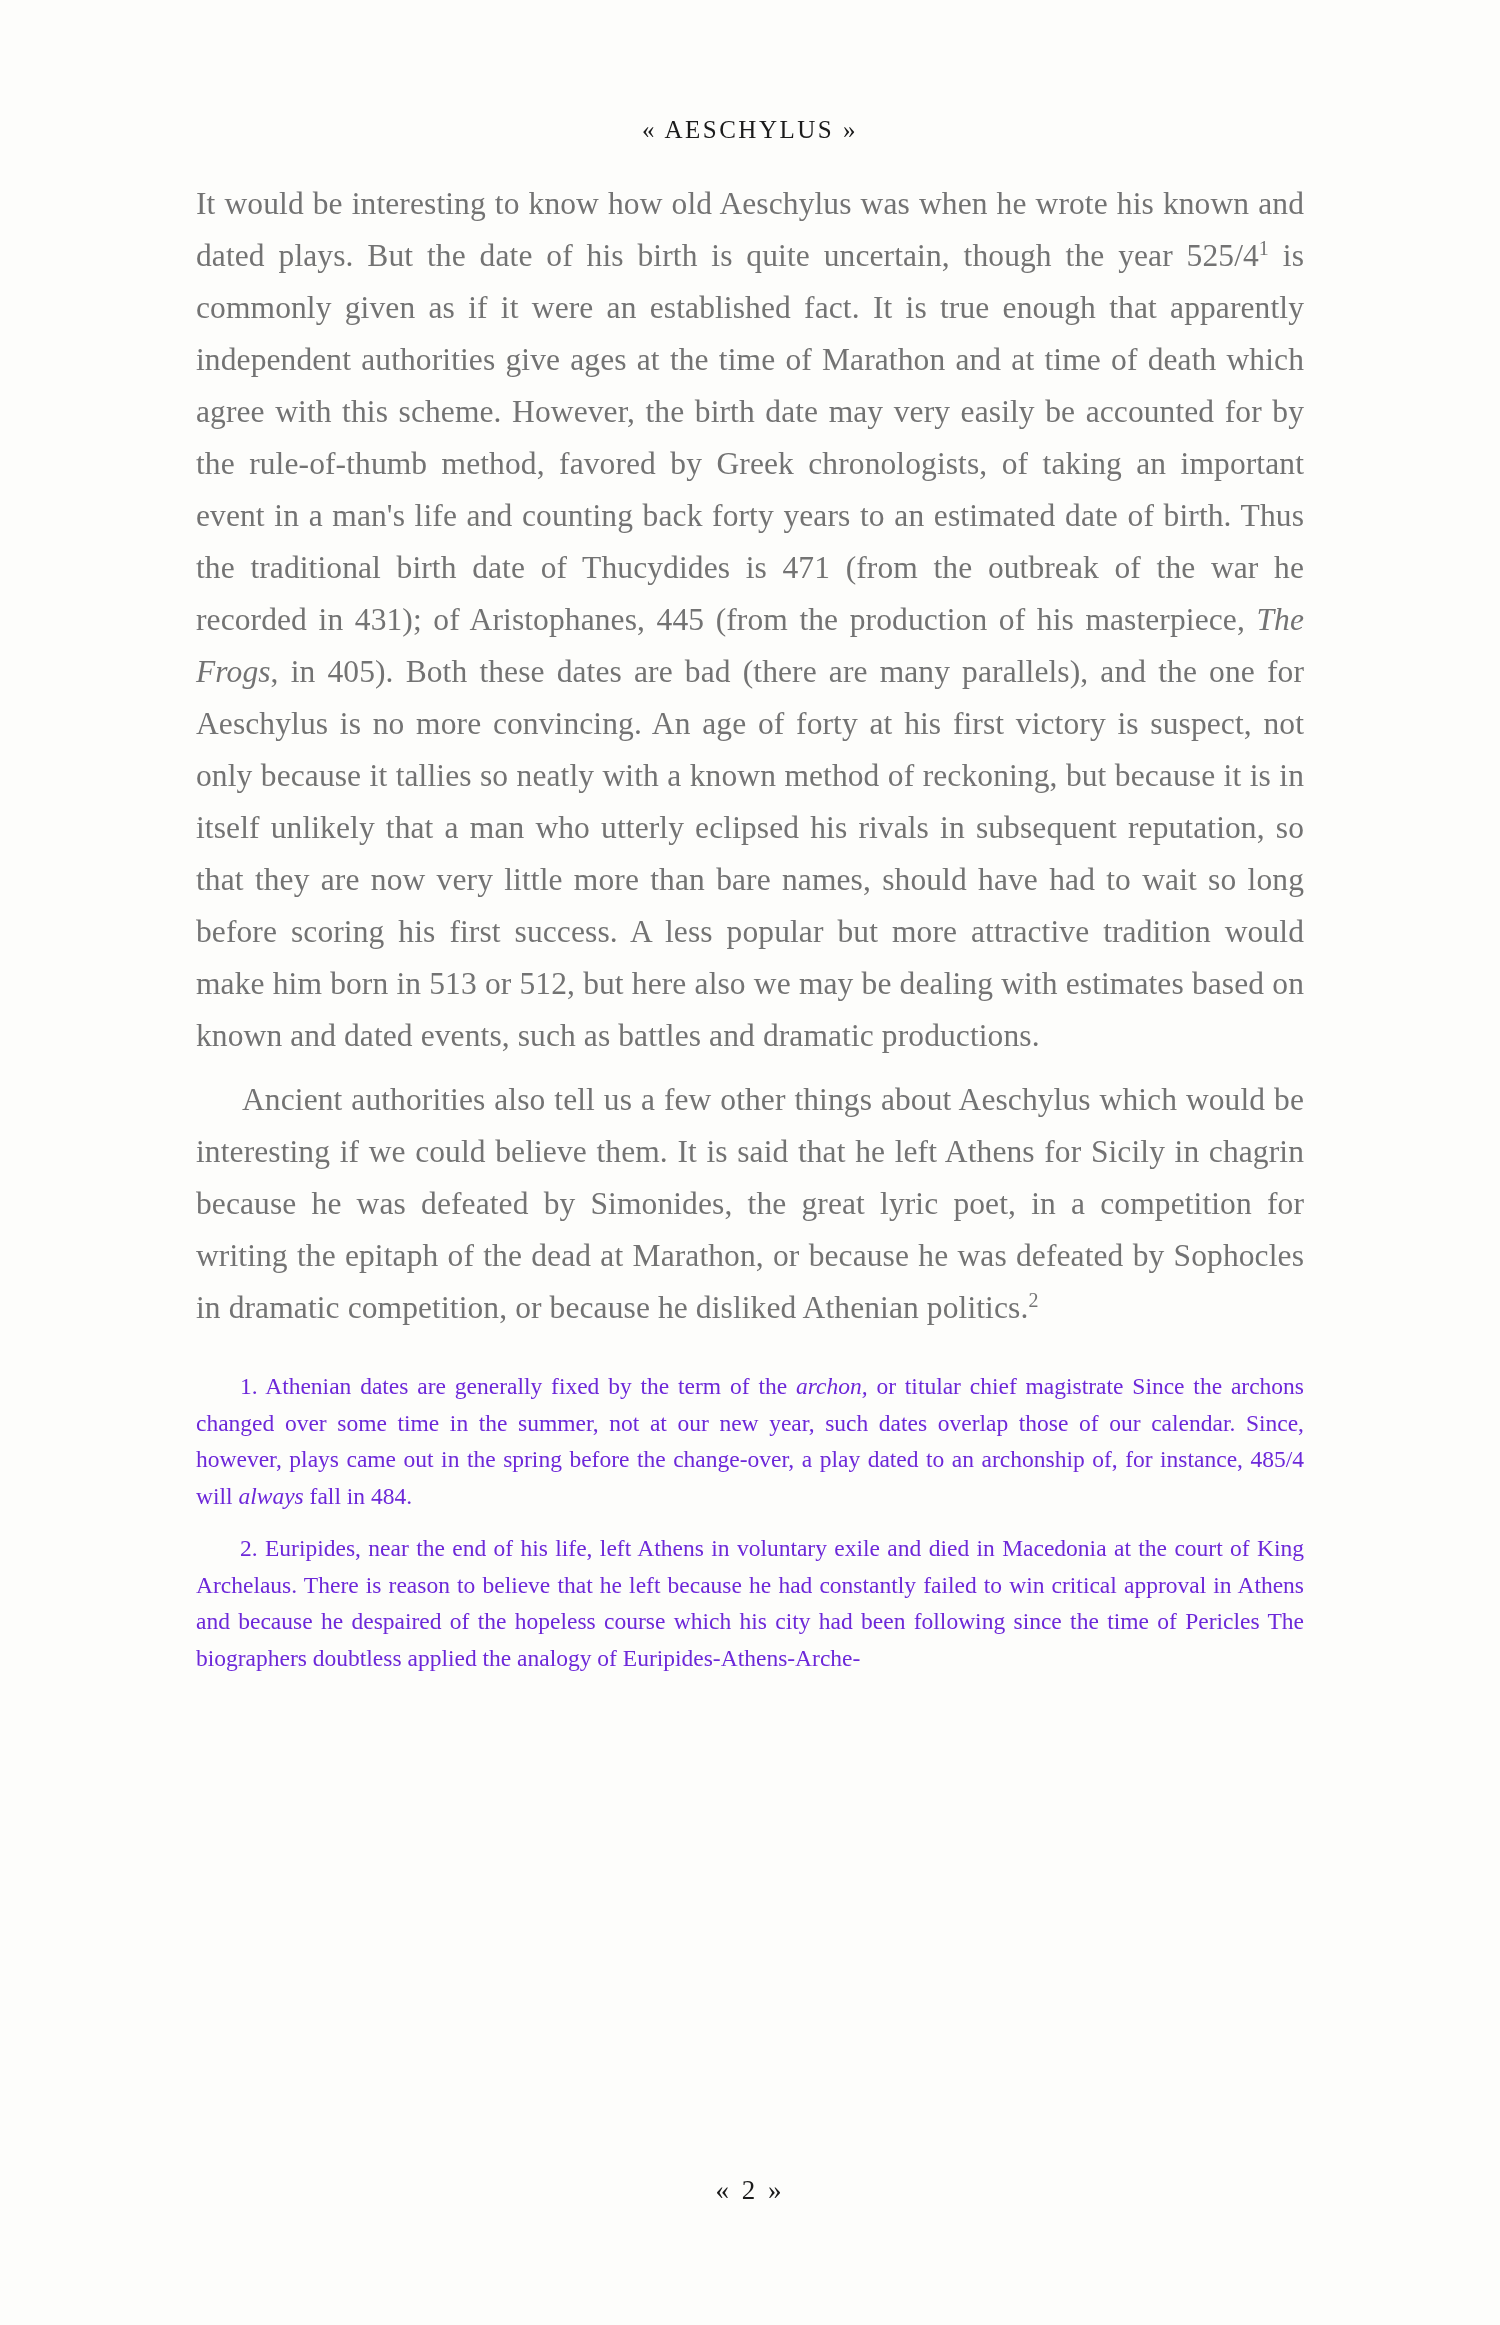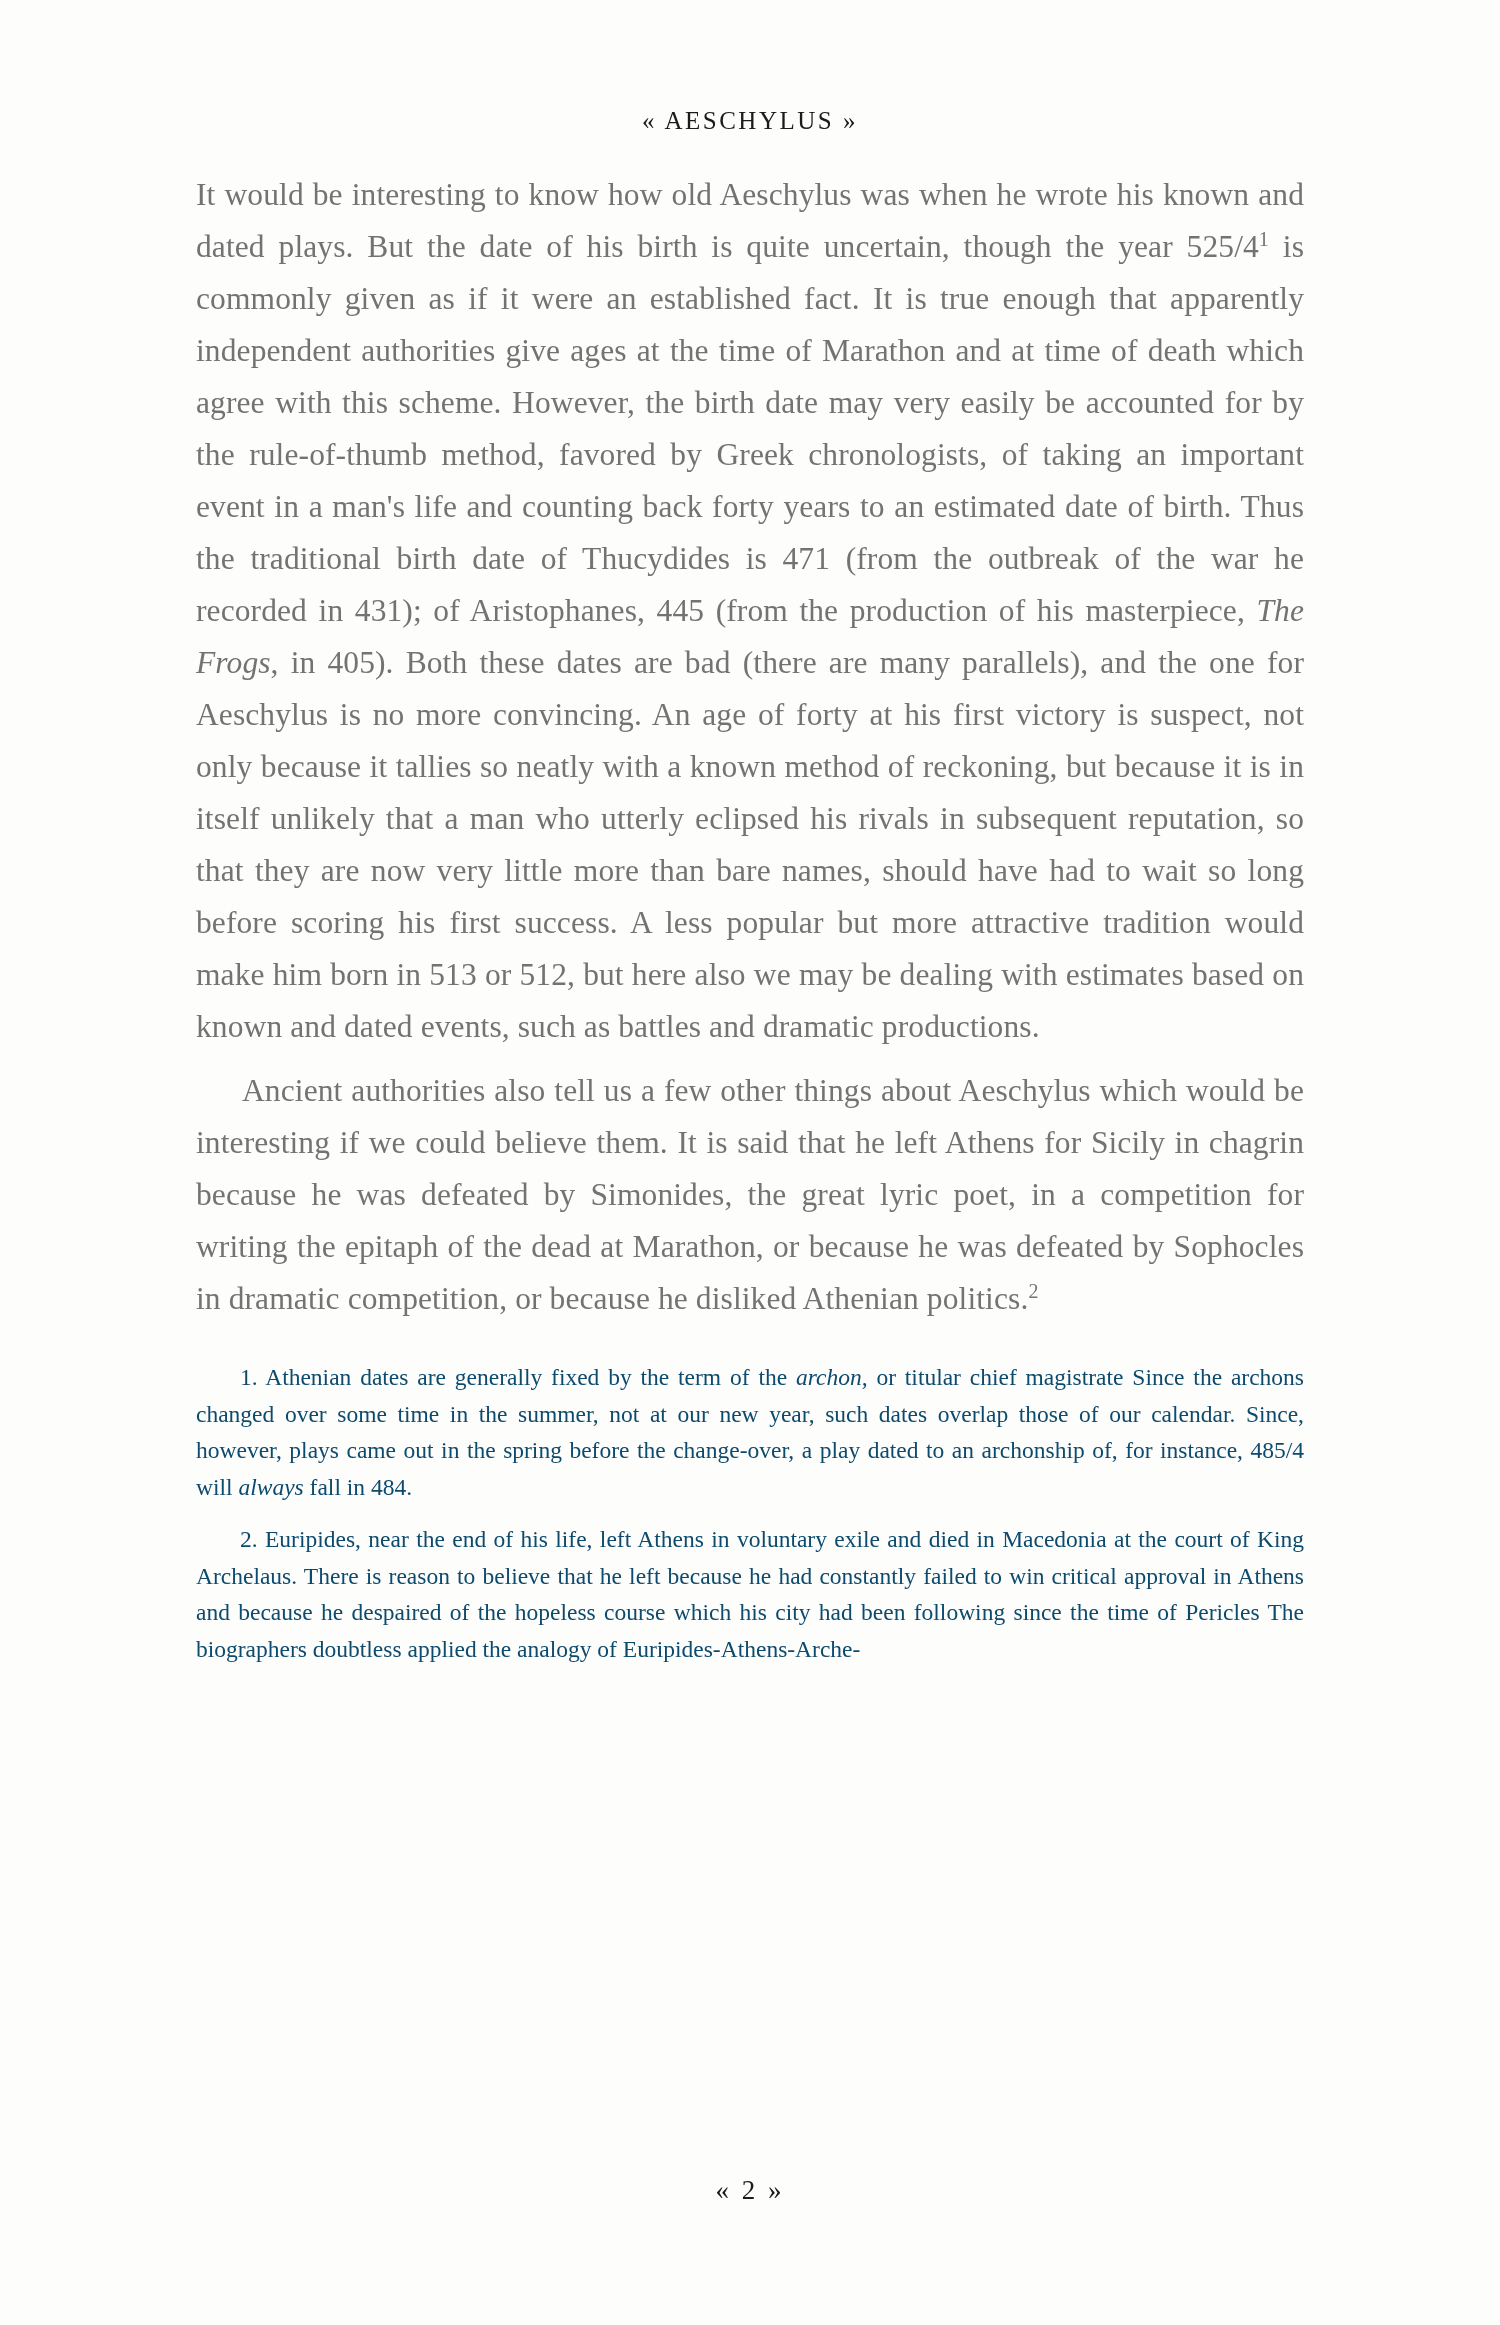--- a/index.html
+++ b/index.html
@@ -18,21 +18,21 @@
   .page {
     position: absolute;
     left: 0; top: 0;
     width: 1500px;
     height: 2325px;
     background: #fdfdfb;
   }
   .content {
     position: absolute;
     left: 196px;
-    top: 107px;
+    top: 116px;
     width: 1108px;
   }
   .running-head {
     text-align: center;
     font-size: 25px;
     letter-spacing: 2.5px;
     font-family: "Liberation Serif", serif;
     color: #1b1b1b;
     margin-bottom: 34px;
   }
@@ -60,21 +60,21 @@
   .footnotes {
     margin-top: 34px;
     width: 1108px;
   }
   .footnotes p {
     margin: 0;
     font-size: 23.5px;
     line-height: 36.5px;
     text-align: justify;
     text-indent: 44px;
-    color: #0c4a6e;
+    color: #6d28d9;
   }
   .footnotes p + p { margin-top: 16px; }
   .folio {
     position: absolute;
     top: 2175px;
     left: 0;
     width: 1500px;
     text-align: center;
     font-size: 27px;
     letter-spacing: 3px;

